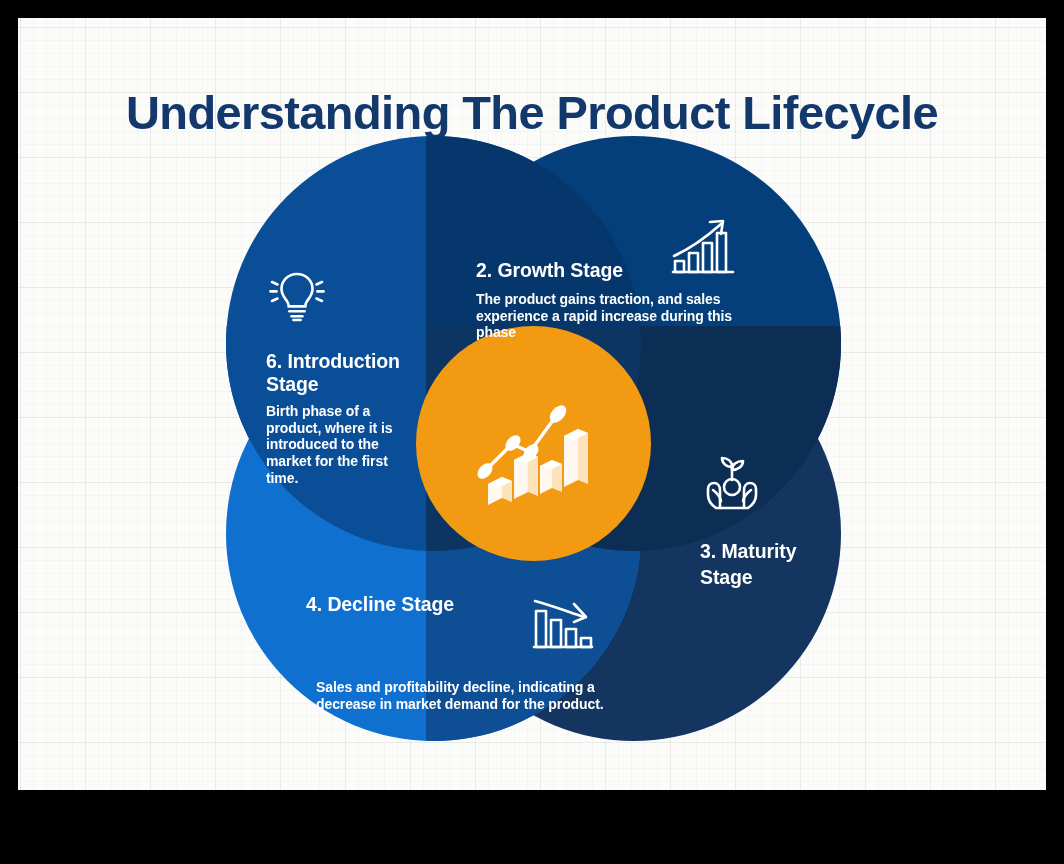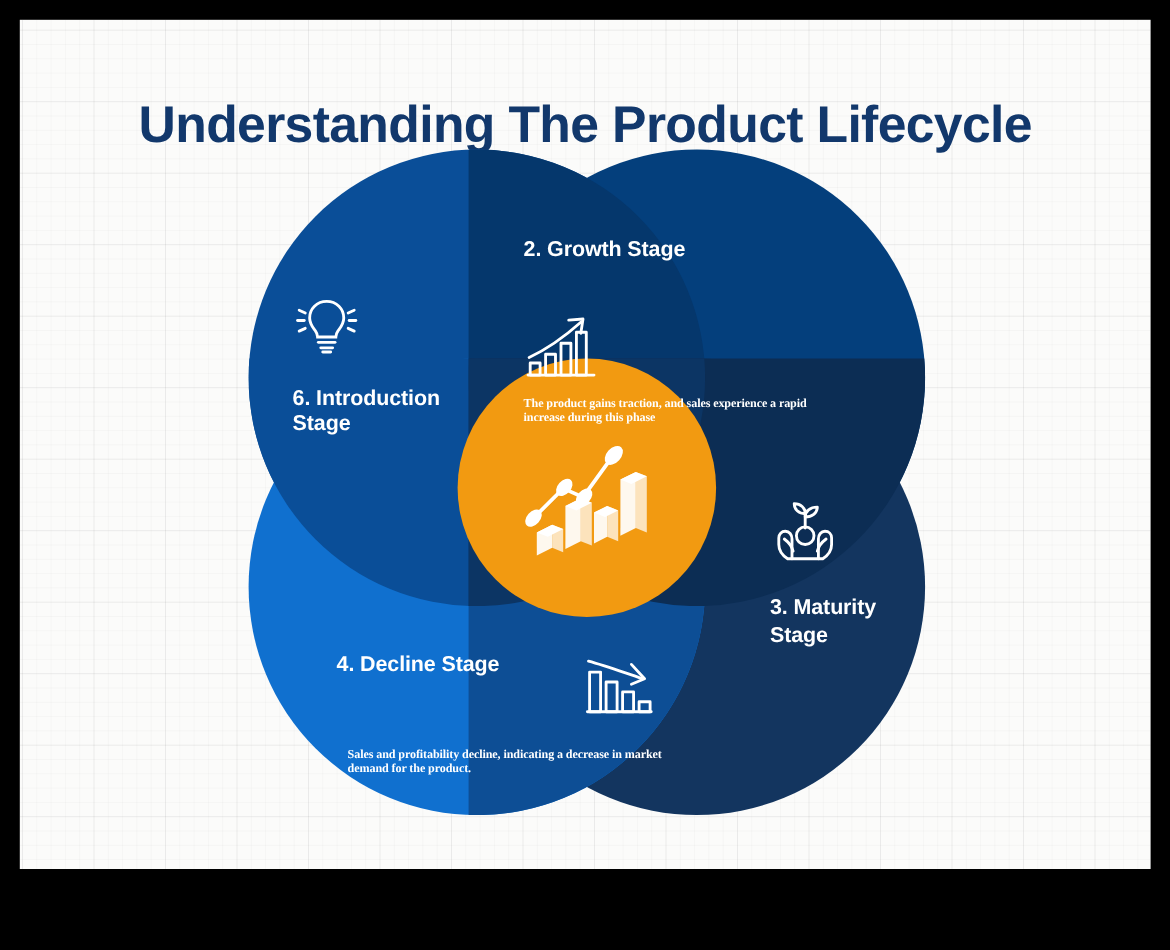--- a/index.html
+++ b/index.html
@@ -129,36 +129,35 @@
   .block .icon { display: block; }
   .block h3 {
     margin: 0;
     font-size: 19px;
     font-weight: 700;
     line-height: 1.18;
     letter-spacing: -0.1px;
   }
   .block p {
     margin: 7px 0 0 0;
-    font-size: 11px;
+    font-size: 14px;
     font-weight: 700;
     line-height: 1.19;
     letter-spacing: -0.1px;
-    font-family: Liberation Serif, serif;
   }
 
   
   #blk-intro { left: 58px; top: 150px; width: 150px; }
   #blk-intro .icon { margin-bottom: 22px; }
   #blk-intro h3 { font-size: 19.5px; }
   #blk-intro p { width: 140px; }
 
   
   #blk-growth { left: 268px; top: 98px; width: 290px; }
-  #blk-growth .hdr { display: flex; align-items: flex-start; gap: 46px; flex-direction: column; }
+  #blk-growth .hdr { display: flex; align-items: flex-end; gap: 46px; }
   #blk-growth h3 { font-size: 19.5px; white-space: nowrap; }
   #blk-growth p  { width: 268px; margin-top: 9px; }
 
   
   #blk-maturity { left: 492px; top: 332px; width: 130px; }
   #blk-maturity .icon { margin-bottom: 22px; }
   #blk-maturity h3 { font-size: 19.5px; line-height: 1.35; }
   #blk-maturity p { width: 118px; margin-top: 9px; }
 
   
@@ -239,20 +238,21 @@
             <path d="M27.4 52.0 L34.6 52.0"></path>
             <path d="M6 14 L11.5 16.5"></path>
             <path d="M4.5 23.4 L10.6 23.4"></path>
             <path d="M6 33 L11.5 30.5"></path>
             <path d="M56 14 L50.5 16.5"></path>
             <path d="M57.5 23.4 L51.4 23.4"></path>
             <path d="M56 33 L50.5 30.5"></path>
           </svg>
         </span>
         <h3>6. Introduction Stage</h3>
+        <p>Birth phase of a product, where it is introduced to the market for the first time.</p>
       </div>
 
       <div class="block" id="blk-growth">
         <div class="hdr">
           <h3>2. Growth Stage</h3>
           <span class="icon">
             <svg width="68" height="62" viewBox="0 0 68 62" xmlns="http://www.w3.org/2000/svg" fill="none" stroke="#ffffff" stroke-width="2.6" stroke-linecap="round" stroke-linejoin="round">
               <path d="M4 56 L64 56"></path>
               <rect x="6" y="45" width="9" height="11"></rect>
               <rect x="20" y="37" width="9" height="19"></rect>

